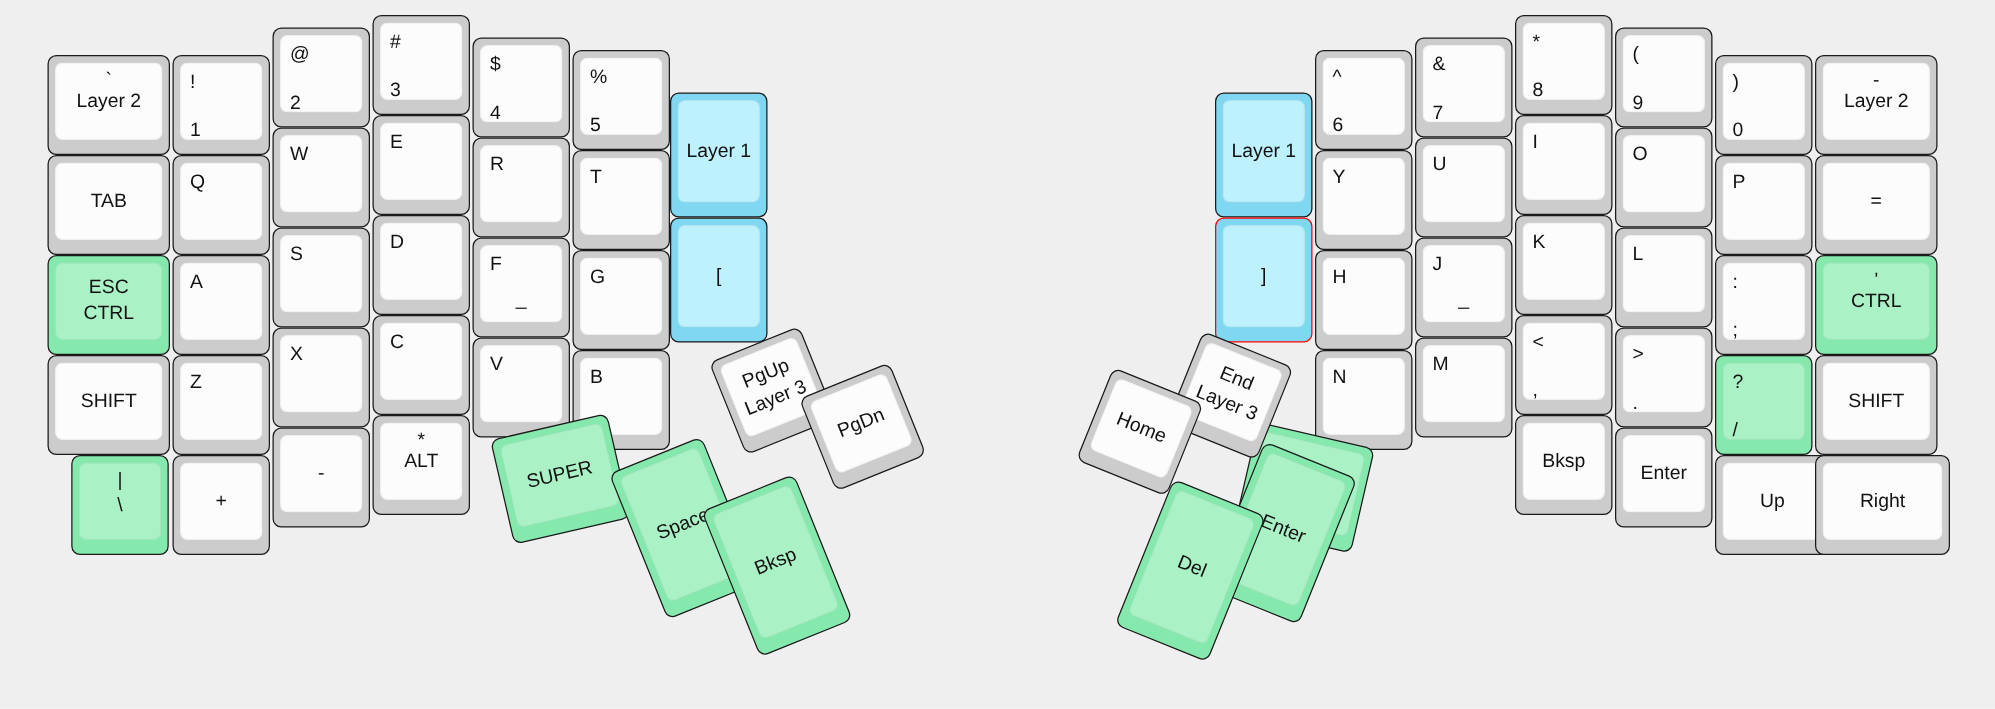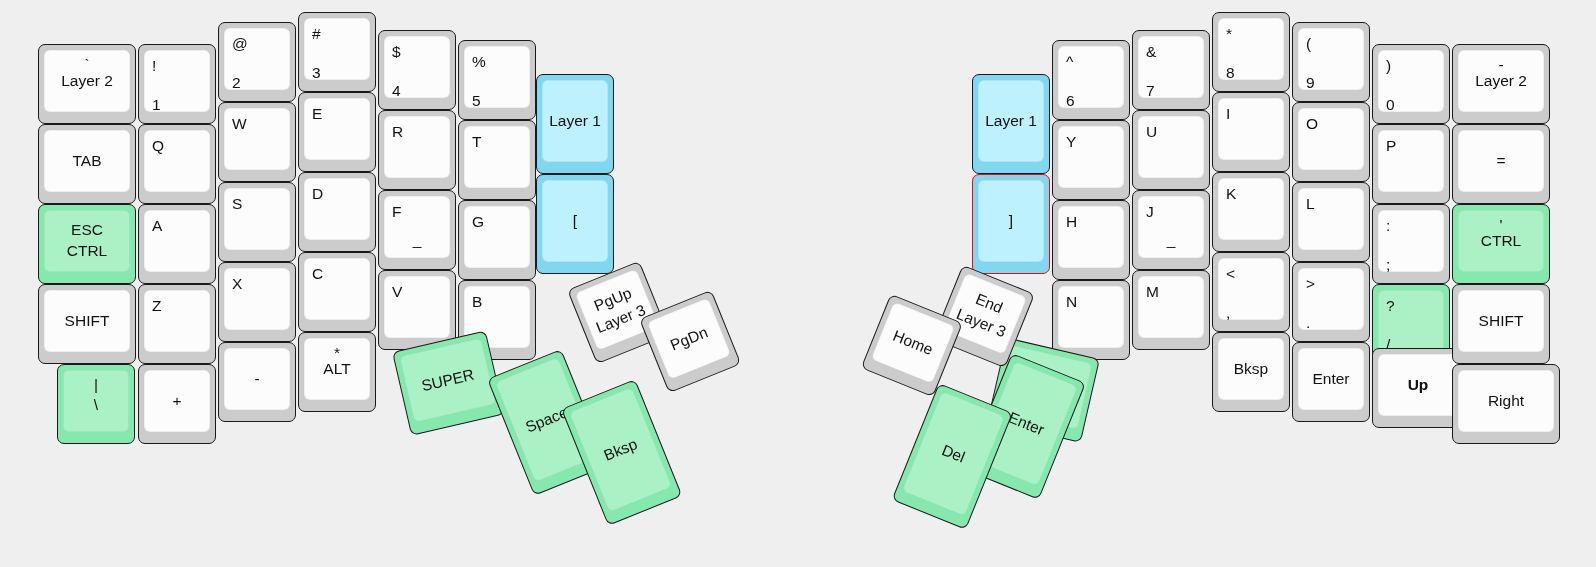--- a/index.html
+++ b/index.html
@@ -405,21 +405,21 @@
         <span class="lg tl">:</span>
         <span class="lg bl">;</span>
       </div>
     </div>
     <div class="key green" style="left:1372px;top:284px;width:78px;height:80px;">
       <div class="cap">
         <span class="lg tl">?</span>
         <span class="lg bl">/</span>
       </div>
     </div>
-    <div class="key" style="left:1372px;top:348px;width:92px;height:80px;font-weight:bold;">
+    <div class="key" style="left:1372px;top:364px;width:92px;height:80px;">
       <div class="cap">
           <span class="lg ctr">Up</span>
         </div>
     </div>
 
     <div class="key" style="left:1452px;top:44px;width:98px;height:80px;">
       <div class="cap">
         <span class="lg topc">-</span>
         <span class="lg ctr">Layer 2</span>
       </div>

